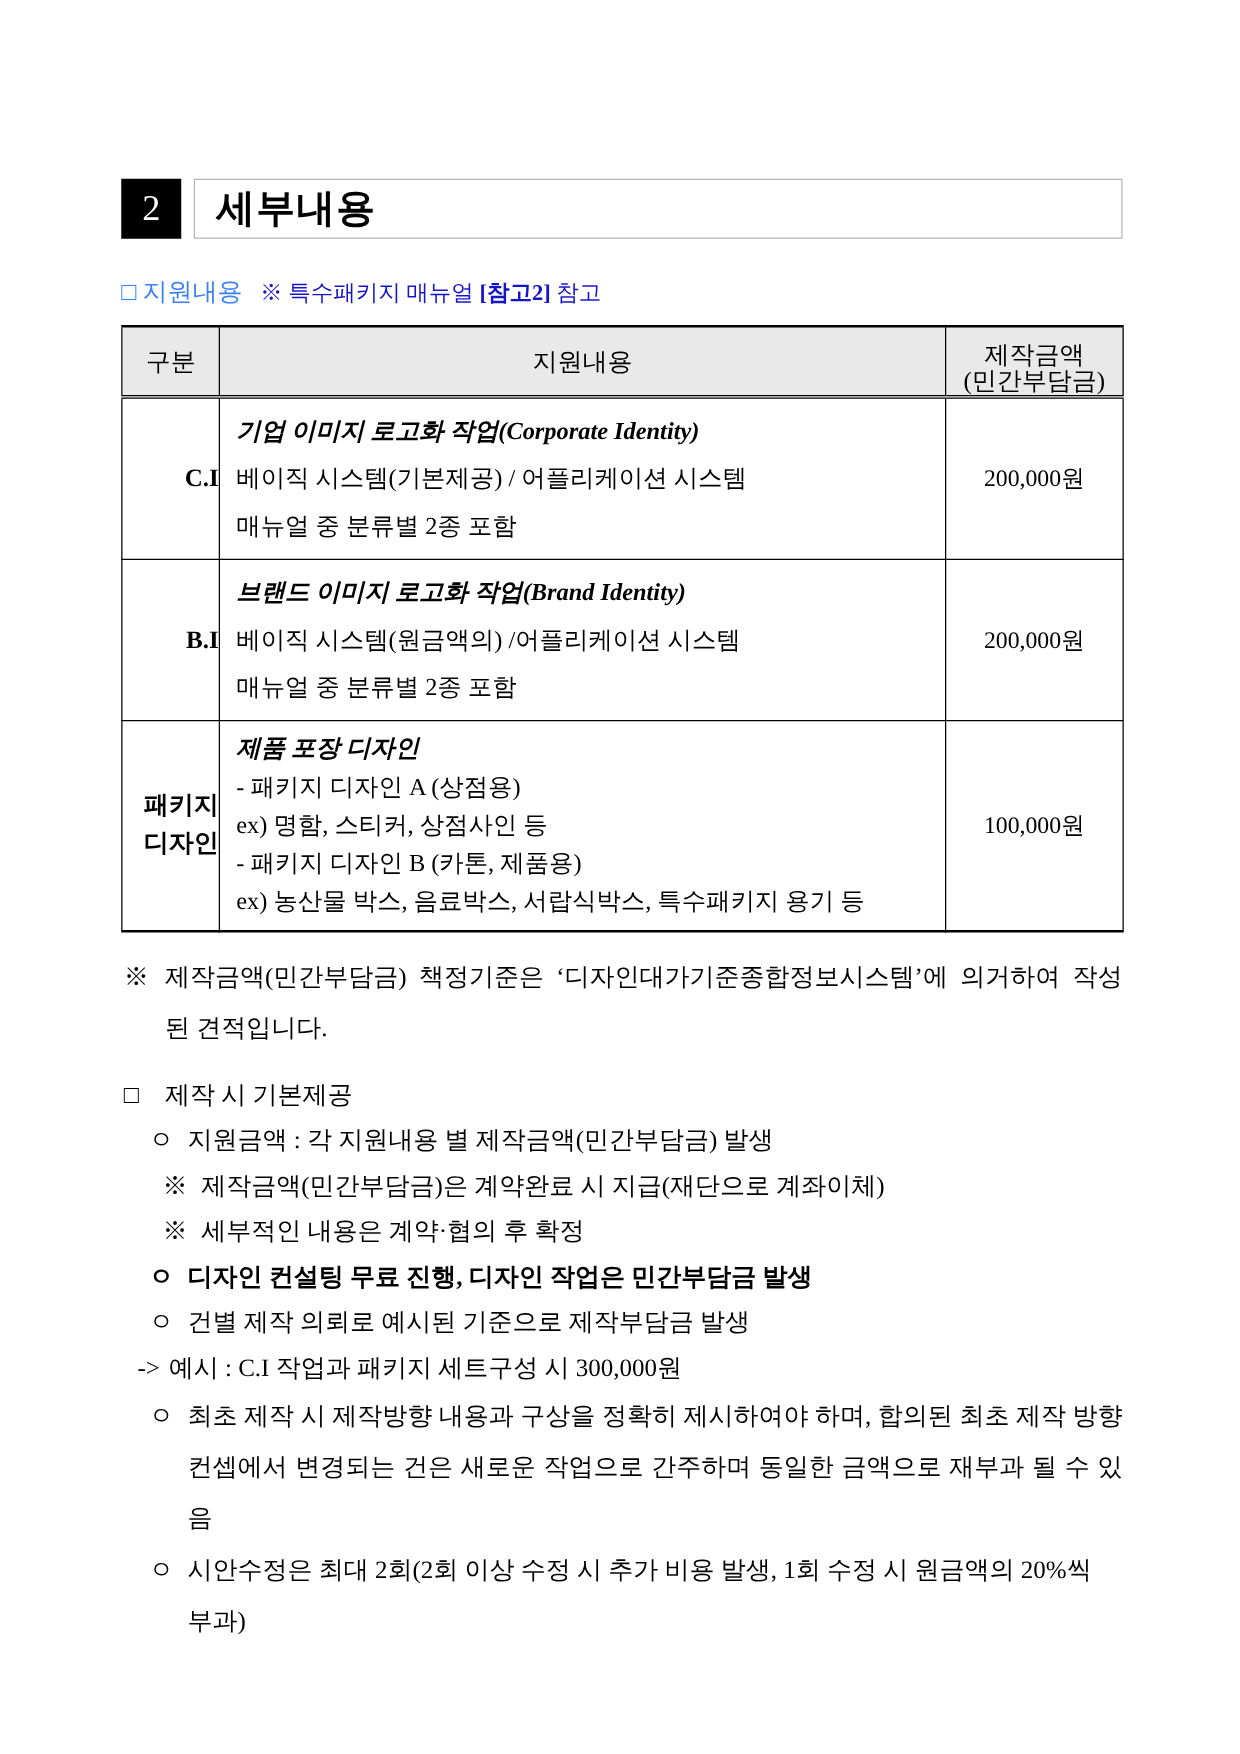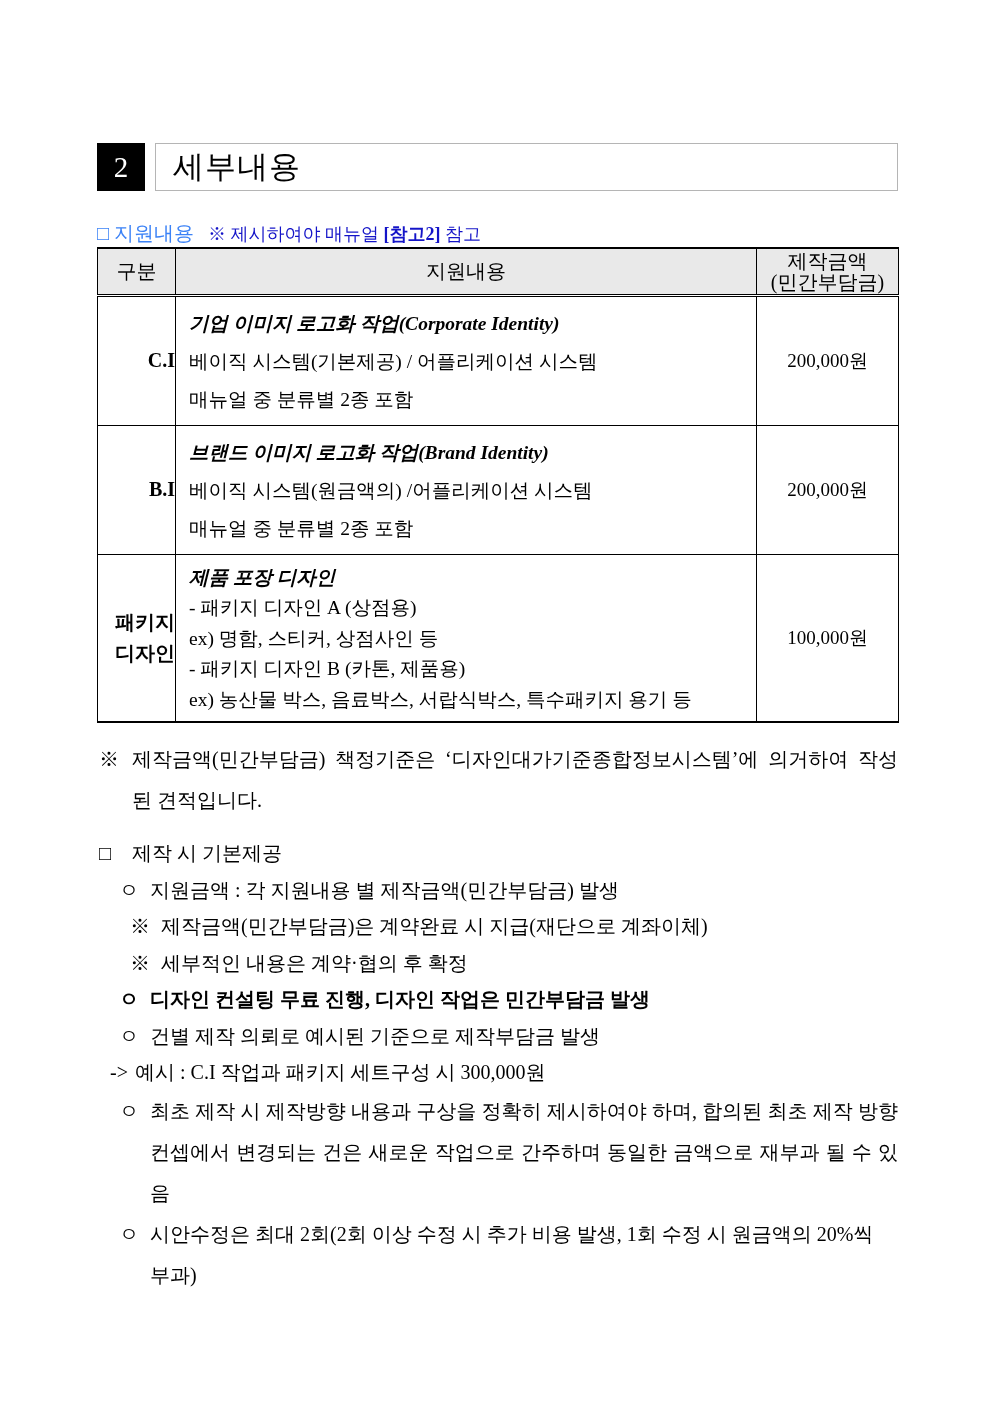--- a/index.html
+++ b/index.html
@@ -24,48 +24,49 @@
     color: #fff; font-size: 29px;
     display: flex; align-items: center; justify-content: center;
     flex: 0 0 auto;
   }
   .sec-title-box {
     flex: 1 1 auto; margin-left: 10px;
     border: 1px solid #b5b5b5;
     display: flex; align-items: center;
     padding-left: 17px;
   }
-  .sec-title { font-size: 31px; font-weight: normal; letter-spacing: 1px; }
+  .sec-title { font-size: 31px; font-weight: bold; letter-spacing: 1px; }
 
   
   .intro { margin-top: 29px; font-size: 20px; white-space: nowrap; }
   .intro-label { color: #3b82f6; }
   .intro-link { color: #1414c8; font-size: 18px; margin-left: 14px; }
   .intro-link .ref { font-weight: bold; }
 
   
   table.support {
+    margin-top: 13px;
     width: 801px;
     border-collapse: collapse;
     table-layout: fixed;
     border-top: 2px solid #000;
     border-bottom: 2px solid #000;
     border-left: 1px solid #000;
     border-right: 1px solid #000;
   }
   table.support td, table.support th { border: 1px solid #000; vertical-align: middle; }
   table.support thead th {
     background: #e9e9e9;
     height: 47px;
     font-weight: normal;
     font-size: 20px;
     text-align: center;
     border-bottom: 3px double #000;
   }
-  th.h-price { line-height: 1.05; padding-top: 2px; }
+  th.h-price { line-height: 1.05; padding-top: 12px; }
   th.h-price .l1 { font-size: 20px; }
   th.h-price .l2 { font-size: 20px; }
   td.cat {
     text-align: right; font-weight: bold; font-size: 20px; line-height: 1.55;
   }
   td.content { padding: 8px 10px 6px 13px; }
   td.price { text-align: center; font-size: 19px; }
   tr.r-tall td.content .cell-line { line-height: 38px; }
   tr.r-tall { height: 128px; }
   tr.r-pack { height: 154px; }
@@ -101,21 +102,21 @@
 <div class="page">
 
   <div class="sec-header">
     <div class="sec-num">2</div>
     <div class="sec-title-box">
       <span class="sec-title">세부내용</span>
     </div>
   </div>
 
   <div class="intro">
-    <span class="intro-label">□ 지원내용</span><span class="intro-link"><span>※ 제시하여야 매뉴얼 </span><span class="ref">[참고2]</span><span> 참고</span></span>
+    <span class="intro-label">□ 지원내용</span><span class="intro-link"><span>※ 특수패키지 매뉴얼 </span><span class="ref">[참고2]</span><span> 참고</span></span>
   </div>
 
   <table class="support">
     <colgroup>
       <col style="width:78px">
       <col style="width:581px">
       <col style="width:142px">
     </colgroup>
     <thead>
       <tr>

